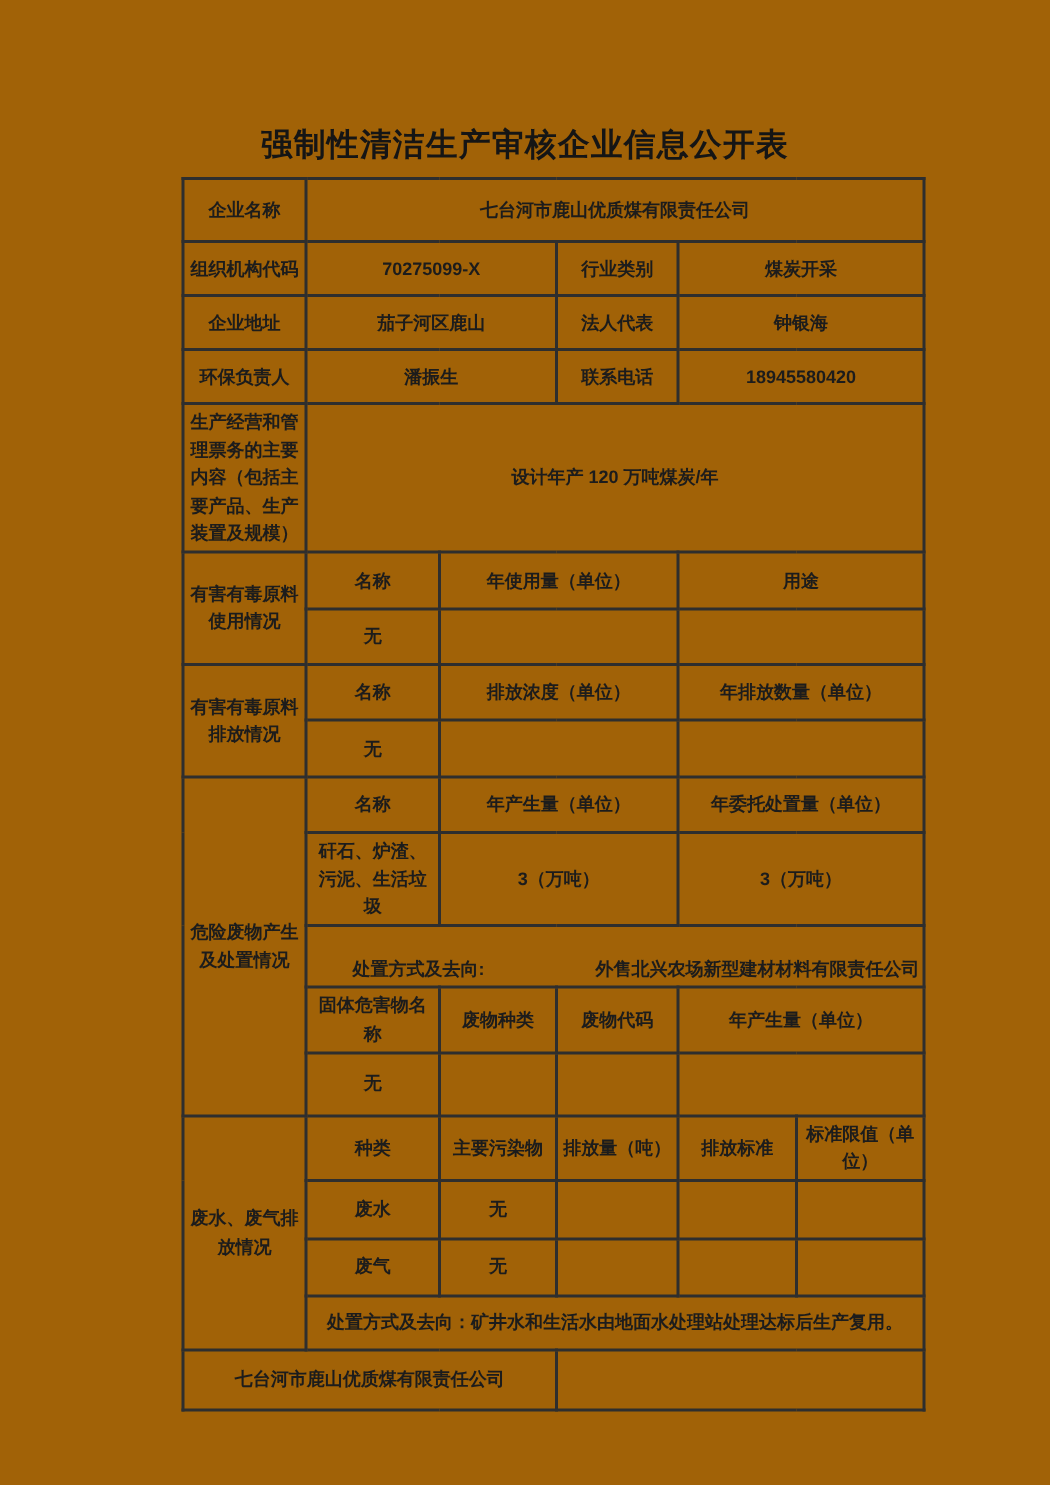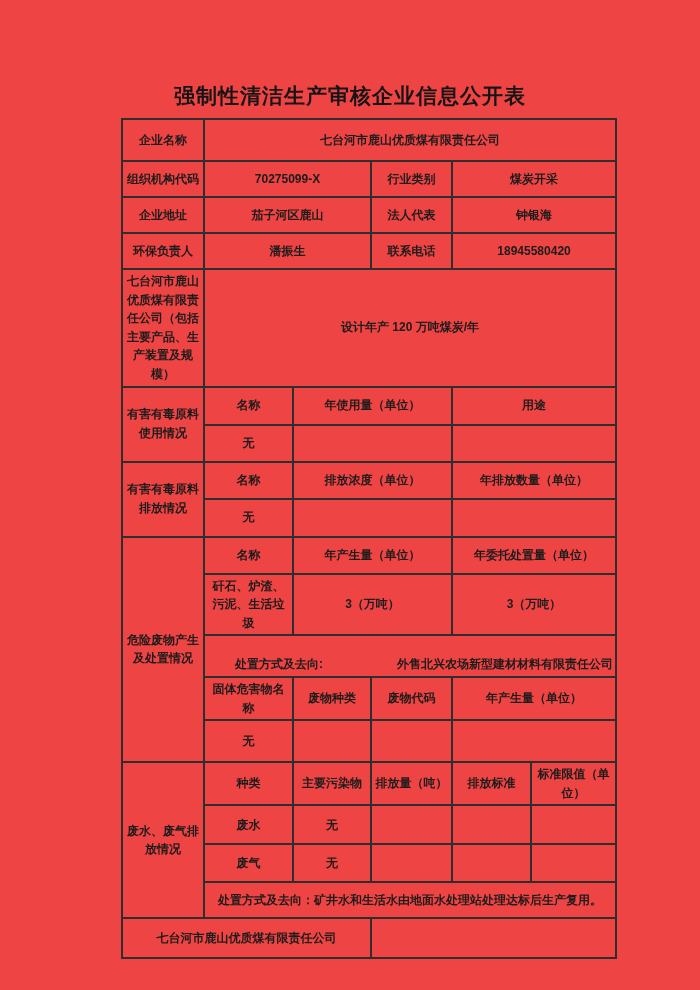--- a/index.html
+++ b/index.html
@@ -3,21 +3,21 @@
 <meta charset="utf-8">
 <style>
   * { box-sizing: border-box; }
   html, body { margin: 0; padding: 0; }
   body {
     width: 700px; height: 990px;
     background: #ffffff;
     font-family: "Liberation Sans", sans-serif;
     color: #1c1c1c;
   }
-  .page { position: relative; width: 700px; height: 990px; background: #ef4444; overflow: hidden; }
+  .page { position: relative; width: 700px; height: 990px; background: #a16207; overflow: hidden; }
 
   .doc-title {
     position: absolute; left: 103px; top: 82px; width: 494px;
     text-align: center;
     font-size: 21px; font-weight: bold; letter-spacing: 1px;
     color: #151515;
   }
 
   table.form {
     position: absolute; left: 121px; top: 118px; width: 494px;
@@ -79,21 +79,21 @@
     </tr>
 
     <tr style="height:36px">
       <td>环保负责人</td>
       <td colspan="2">潘振生</td>
       <td>联系电话</td>
       <td colspan="2">18945580420</td>
     </tr>
 
     <tr style="height:92px">
-      <td class="prod-label">七台河市鹿山优质煤有限责任公司（包括主要产品、生产装置及规模）</td>
+      <td class="prod-label">生产经营和管理票务的主要内容（包括主要产品、生产装置及规模）</td>
       <td colspan="5">设计年产 120 万吨煤炭/年</td>
     </tr>
 
     <tr style="height:38px">
       <td rowspan="2" class="left-label">有害有毒原料使用情况</td>
       <td>名称</td>
       <td colspan="2">年使用量（单位）</td>
       <td colspan="2">用途</td>
     </tr>
     <tr style="height:37px">

